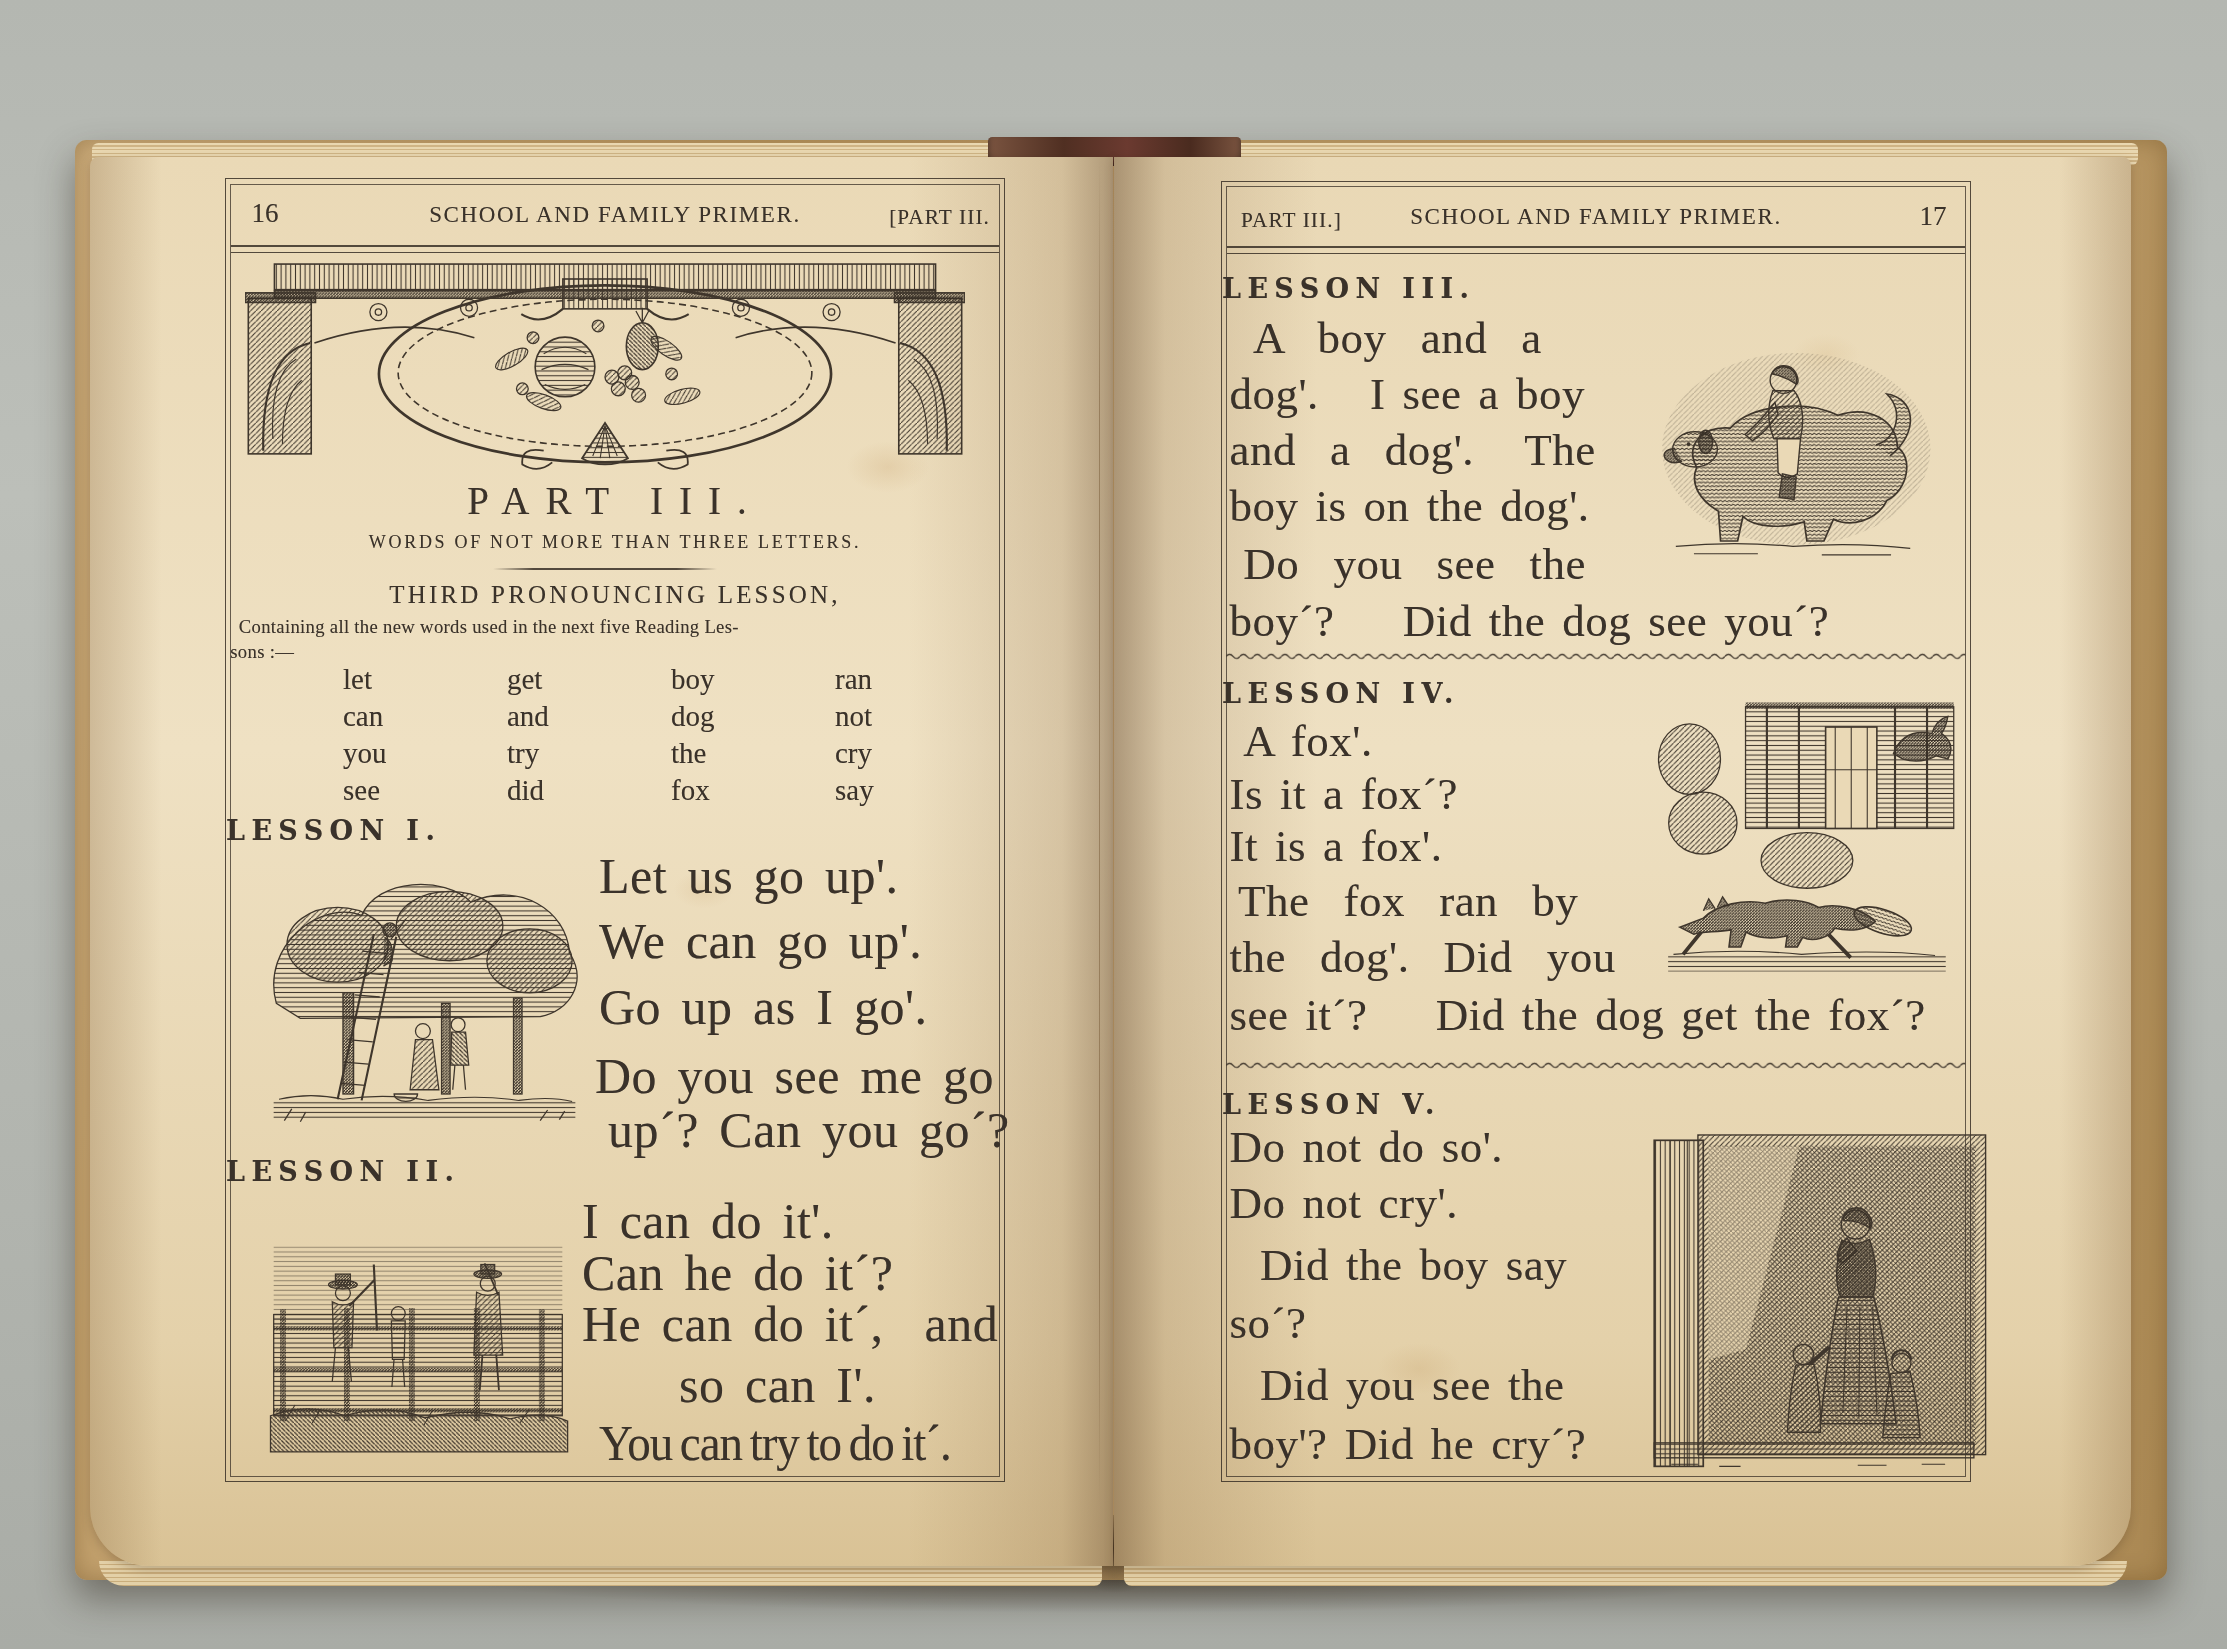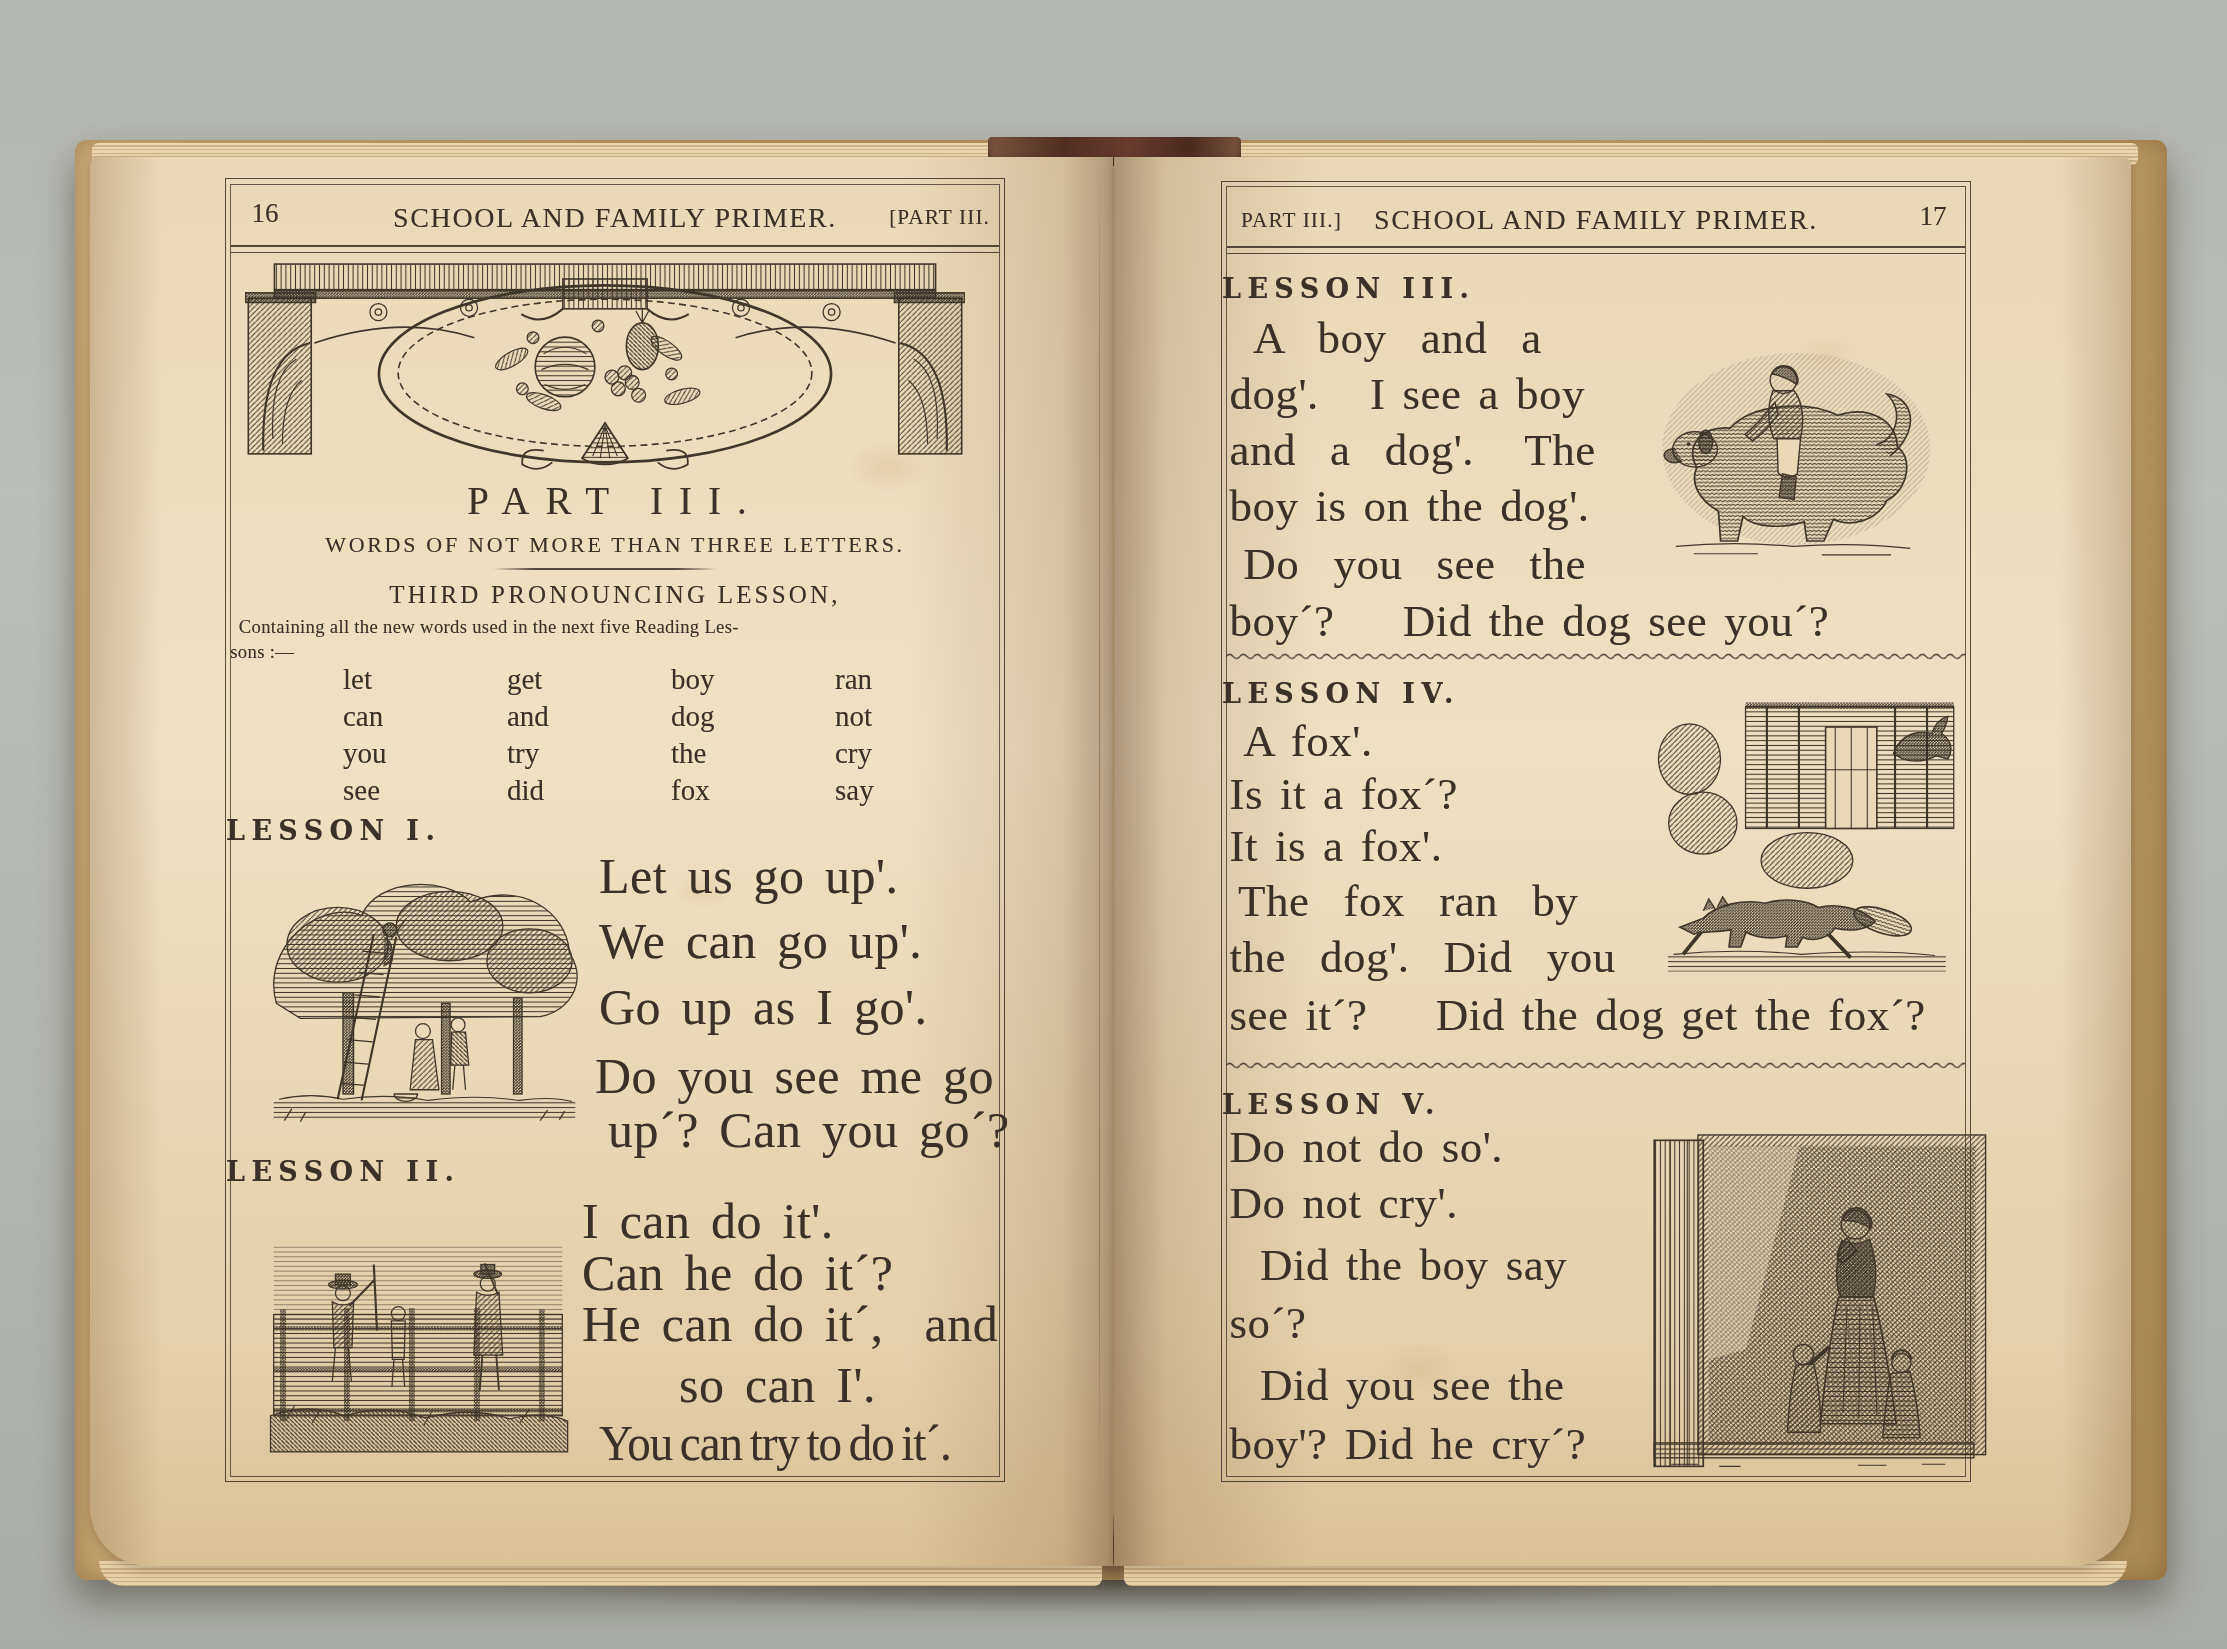--- a/index.html
+++ b/index.html
@@ -60,30 +60,30 @@
   .frame{position:absolute;border:1.6px solid var(--ink-soft);}
   .frame::before{content:"";position:absolute;inset:4.3px;border:1.1px solid rgba(56,47,38,.75);pointer-events:none;}
   .frame-left{left:135px;top:21.3px;width:757px;height:1302px;padding-left:21px;}
   .frame-right{left:107px;top:24px;width:748px;height:1299px;}
 
   .ink{color:var(--ink);text-shadow:0 0 0.5px rgba(58,50,42,.35);}
   .abs{position:absolute;}
   .line{white-space:pre;}
   .ctr{left:0;right:0;text-align:center;}
 
-  .running-head{font-size:28px;letter-spacing:1.6px;}
+  .running-head{font-size:23px;letter-spacing:1.6px;}
   .pagenum{font-size:27px;}
   .part-label{font-size:21.3px;letter-spacing:1.1px;}
   .rule2{position:absolute;height:4.8px;border-top:2.1px solid var(--ink-soft);border-bottom:1.1px solid var(--ink-soft);}
   .lesson-head{font-family:"DejaVu Serif",serif;font-weight:700;font-size:27px;letter-spacing:6.4px;left:0;right:0;}
   .bl{font-size:50px;letter-spacing:0.5px;word-spacing:7.5px;}
   .br{font-size:45px;letter-spacing:0.5px;word-spacing:5.3px;}
   .tight{letter-spacing:-1.1px;word-spacing:-3.2px;transform:scaleX(.94);transform-origin:left;}
   .part-heading{font-size:39px;letter-spacing:16px;text-align:center;left:0;right:0;}
-  .subtitle{font-size:22px;letter-spacing:2.7px;text-align:center;left:0;right:0;}
+  .subtitle{font-size:18px;letter-spacing:2.7px;text-align:center;left:0;right:0;}
   .pron-heading{font-size:25px;letter-spacing:3.2px;text-align:center;left:0;right:0;}
   .note{font-size:18.7px;letter-spacing:0.3px;}
   .sm-div{position:absolute;height:2.1px;background:linear-gradient(90deg,transparent,var(--ink-soft) 18% 82%,transparent);}
   .words-grid{position:absolute;display:grid;grid-template-columns:repeat(4,1fr);grid-auto-rows:37px;font-size:29px;}
   .wavy{position:absolute;height:9.6px;}
 
   svg{display:block;}
 </style>
 </head>
 <body>

